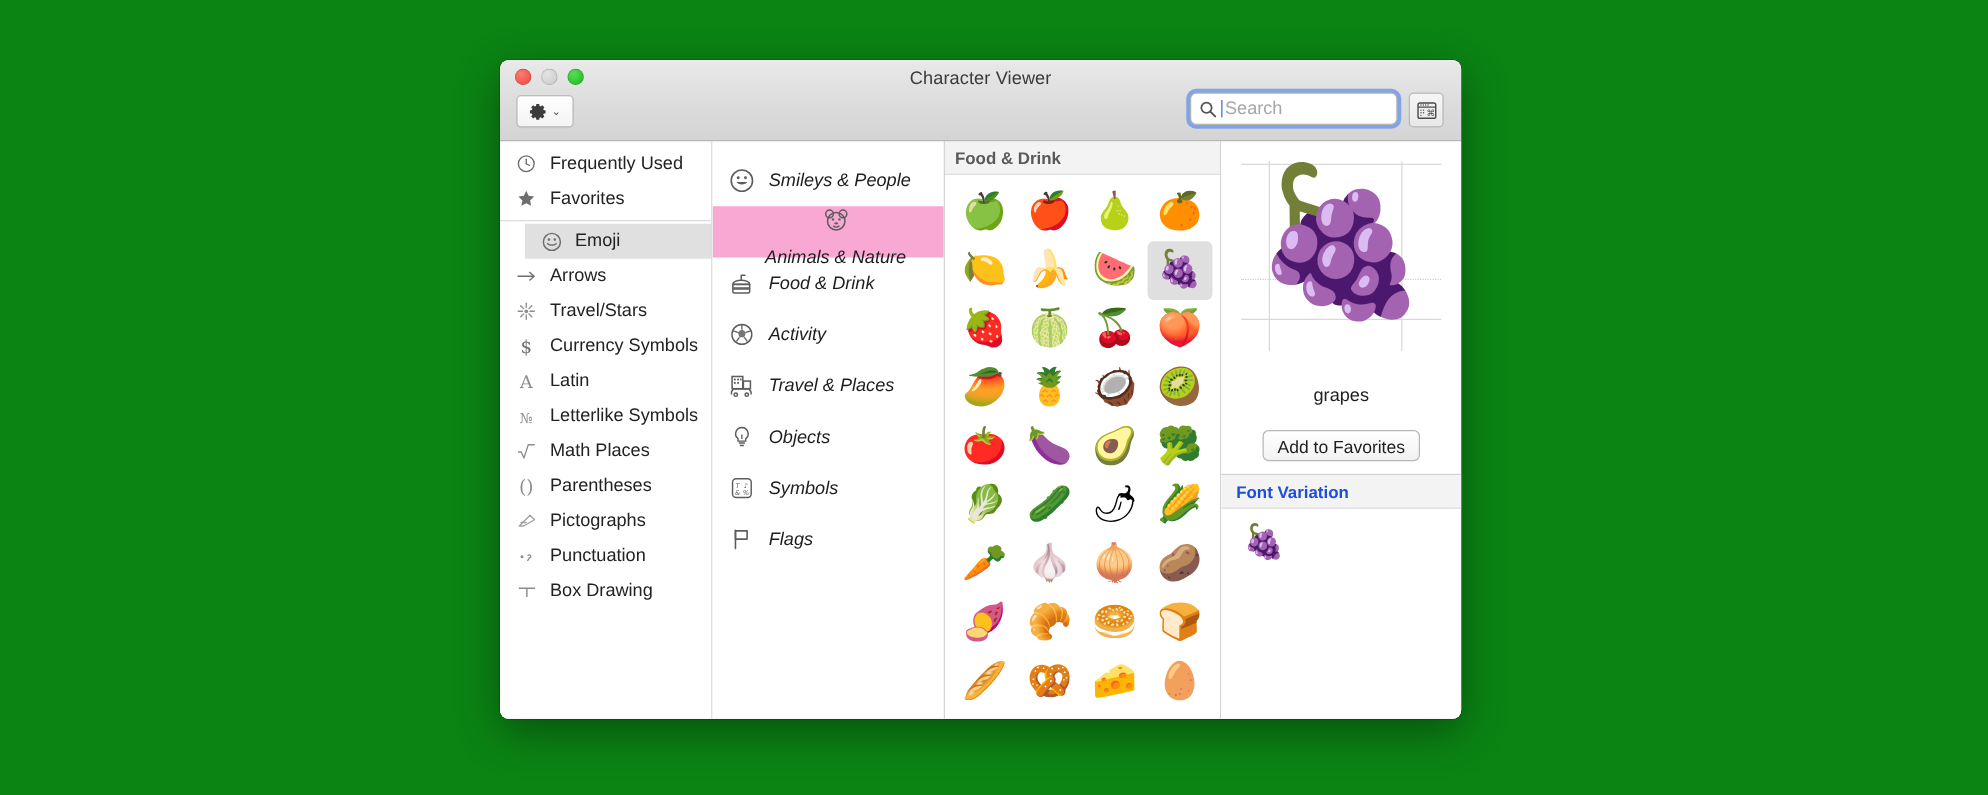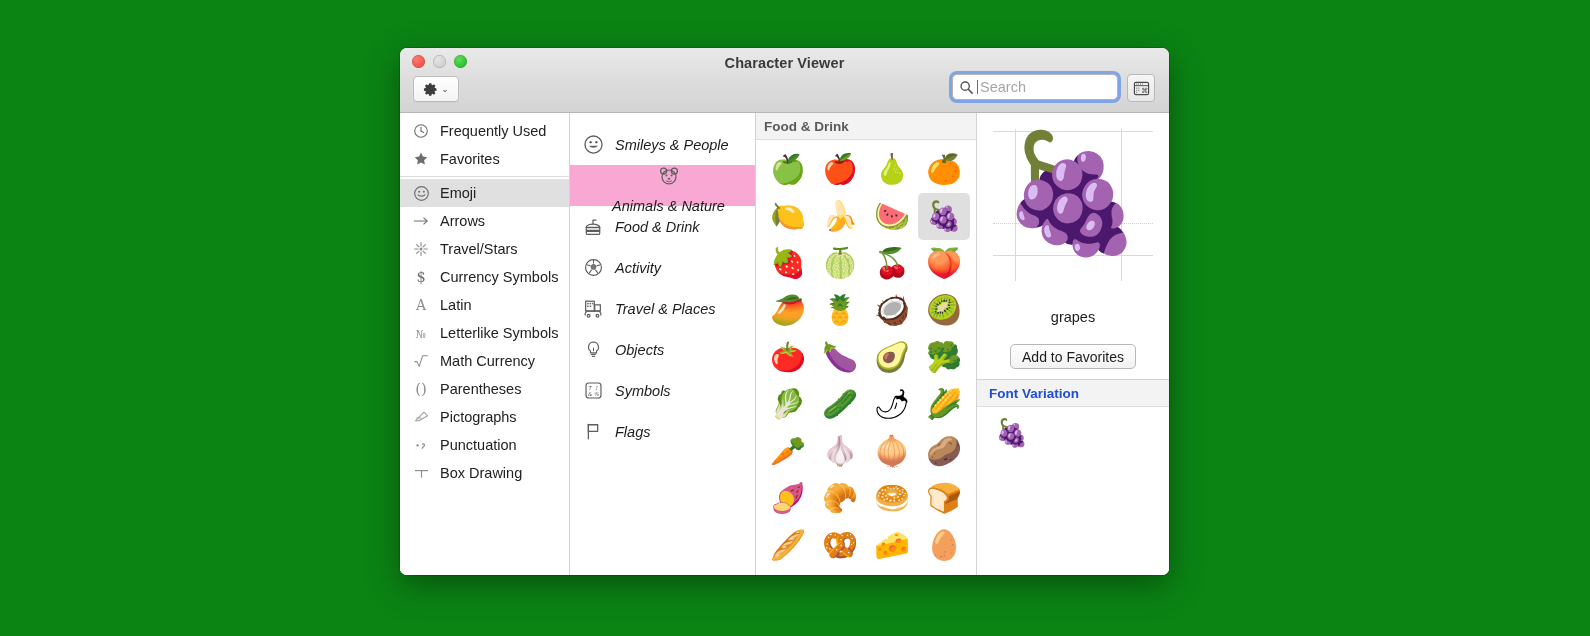--- a/index.html
+++ b/index.html
@@ -52,21 +52,20 @@
   .light.min    { background: radial-gradient(circle at 38% 32%, #e3e3e3 0%, #d3d3d3 60%, #c4c4c4 100%); }
   .light.zoom   { background: radial-gradient(circle at 38% 32%, #5edb5e 0%, #2fc62f 60%, #26b226 100%); }
 
   .win-title {
     position: absolute;
     left: 0; right: 0; top: 7px;
     text-align: center;
     font-size: 14.5px;
     color: #3a3a3a;
     letter-spacing: .1px;
-    font-weight: bold;
   }
 
   .gear-btn {
     position: absolute;
     left: 13px; top: 28px;
     width: 44px; height: 24px;
     border-radius: 4px;
     background: linear-gradient(to bottom, #ffffff 0%, #f3f3f3 100%);
     border: 1px solid #bdbdbd;
     box-shadow: 0 .5px 0 rgba(0,0,0,.07);
@@ -152,21 +151,21 @@
   .srow {
     display: flex; align-items: center;
     height: 28px;
     padding-left: 12px;
     gap: 10px;
     font-size: 14.5px;
     color: #222;
     cursor: default;
     box-sizing: border-box;
   }
-  .srow.selected { background: #e0e0e0; }
+  .srow.selected { background: #e0e0e0; margin-left: 20px; }
   .srow .ico {
     width: 18px; height: 18px;
     display:flex; align-items:center; justify-content:center;
     flex: 0 0 18px;
     color: #6e6e6e;
   }
   .srow .lbl { white-space: nowrap; }
   .sep { height: 1px; background: #dcdcdc; margin: 3px 0 2px 0; }
 
   
@@ -442,21 +441,21 @@
           </span>
           <span class="lbl">Letterlike Symbols</span>
         </div>
 
         <div class="srow">
           <span class="ico">
             <svg width="16" height="16" viewBox="0 0 16 16">
               <polyline points="1.8,8.6 4,8.6 6.2,13.4 9.6,2.8 14.4,2.8" fill="none" stroke="#8c8c8c" stroke-width="1.05" stroke-linejoin="round" stroke-linecap="round"></polyline>
             </svg>
           </span>
-          <span class="lbl">Math Currency</span>
+          <span class="lbl">Math Places</span>
         </div>
 
         <div class="srow">
           <span class="ico">
             <svg width="16" height="17" viewBox="0 0 16 17">
               <text x="8" y="13.4" font-size="15" text-anchor="middle" fill="#8c8c8c" font-family="DejaVu Serif, serif">()</text>
             </svg>
           </span>
           <span class="lbl">Parentheses</span>
         </div>

